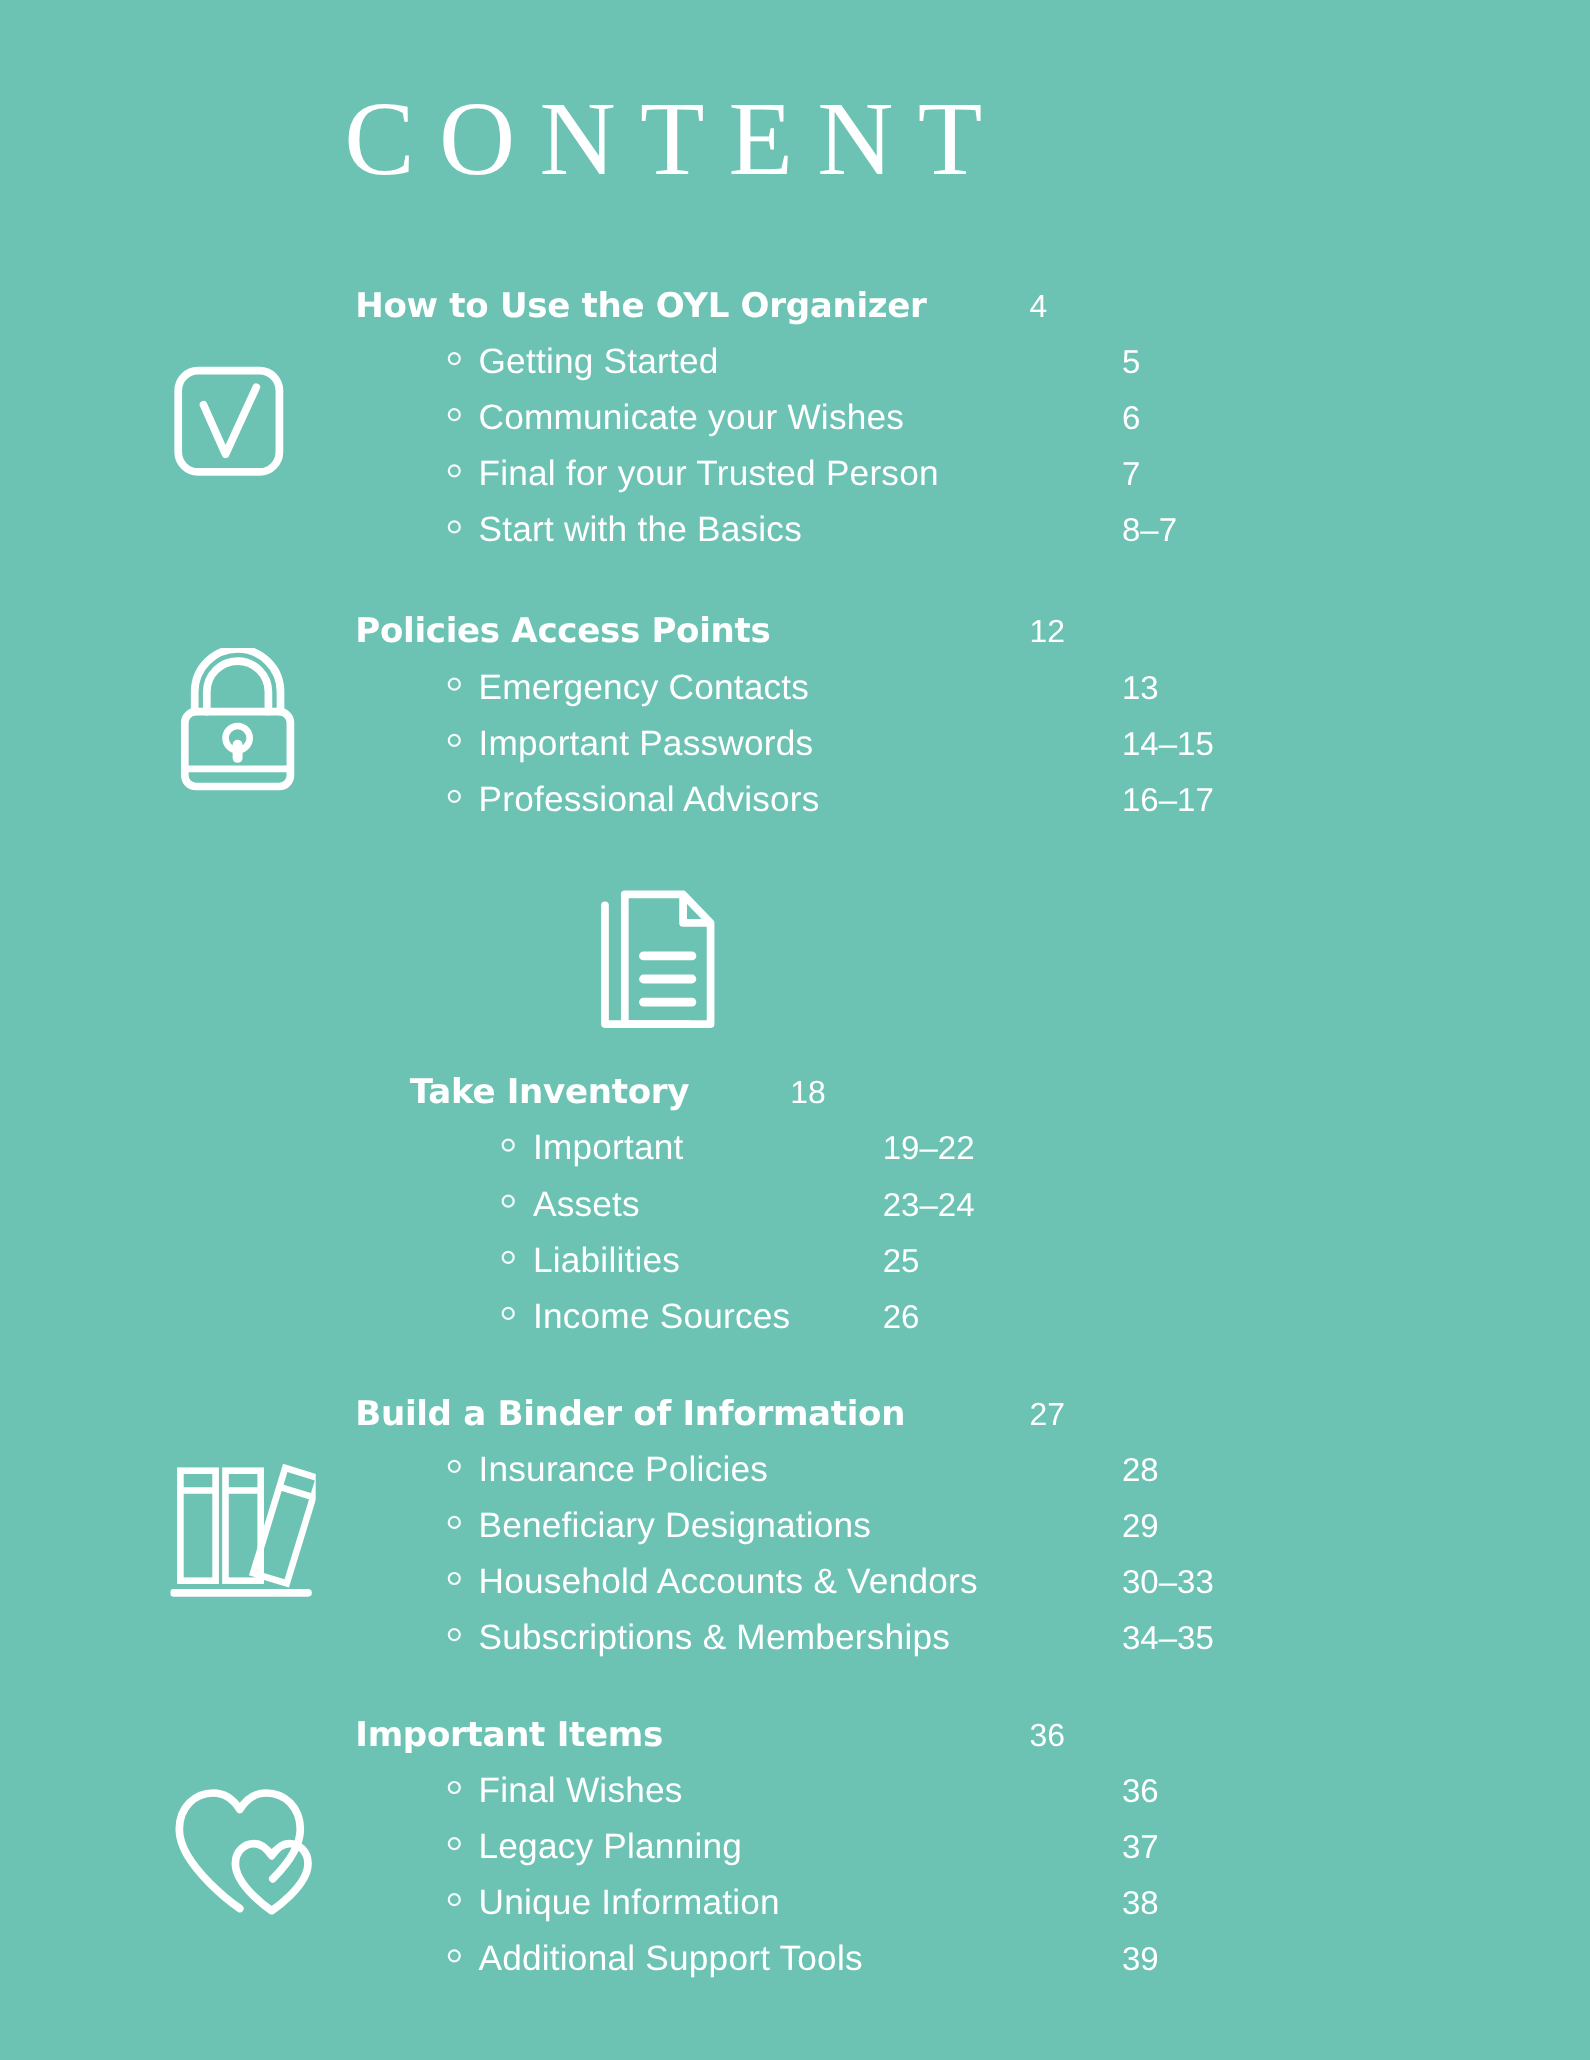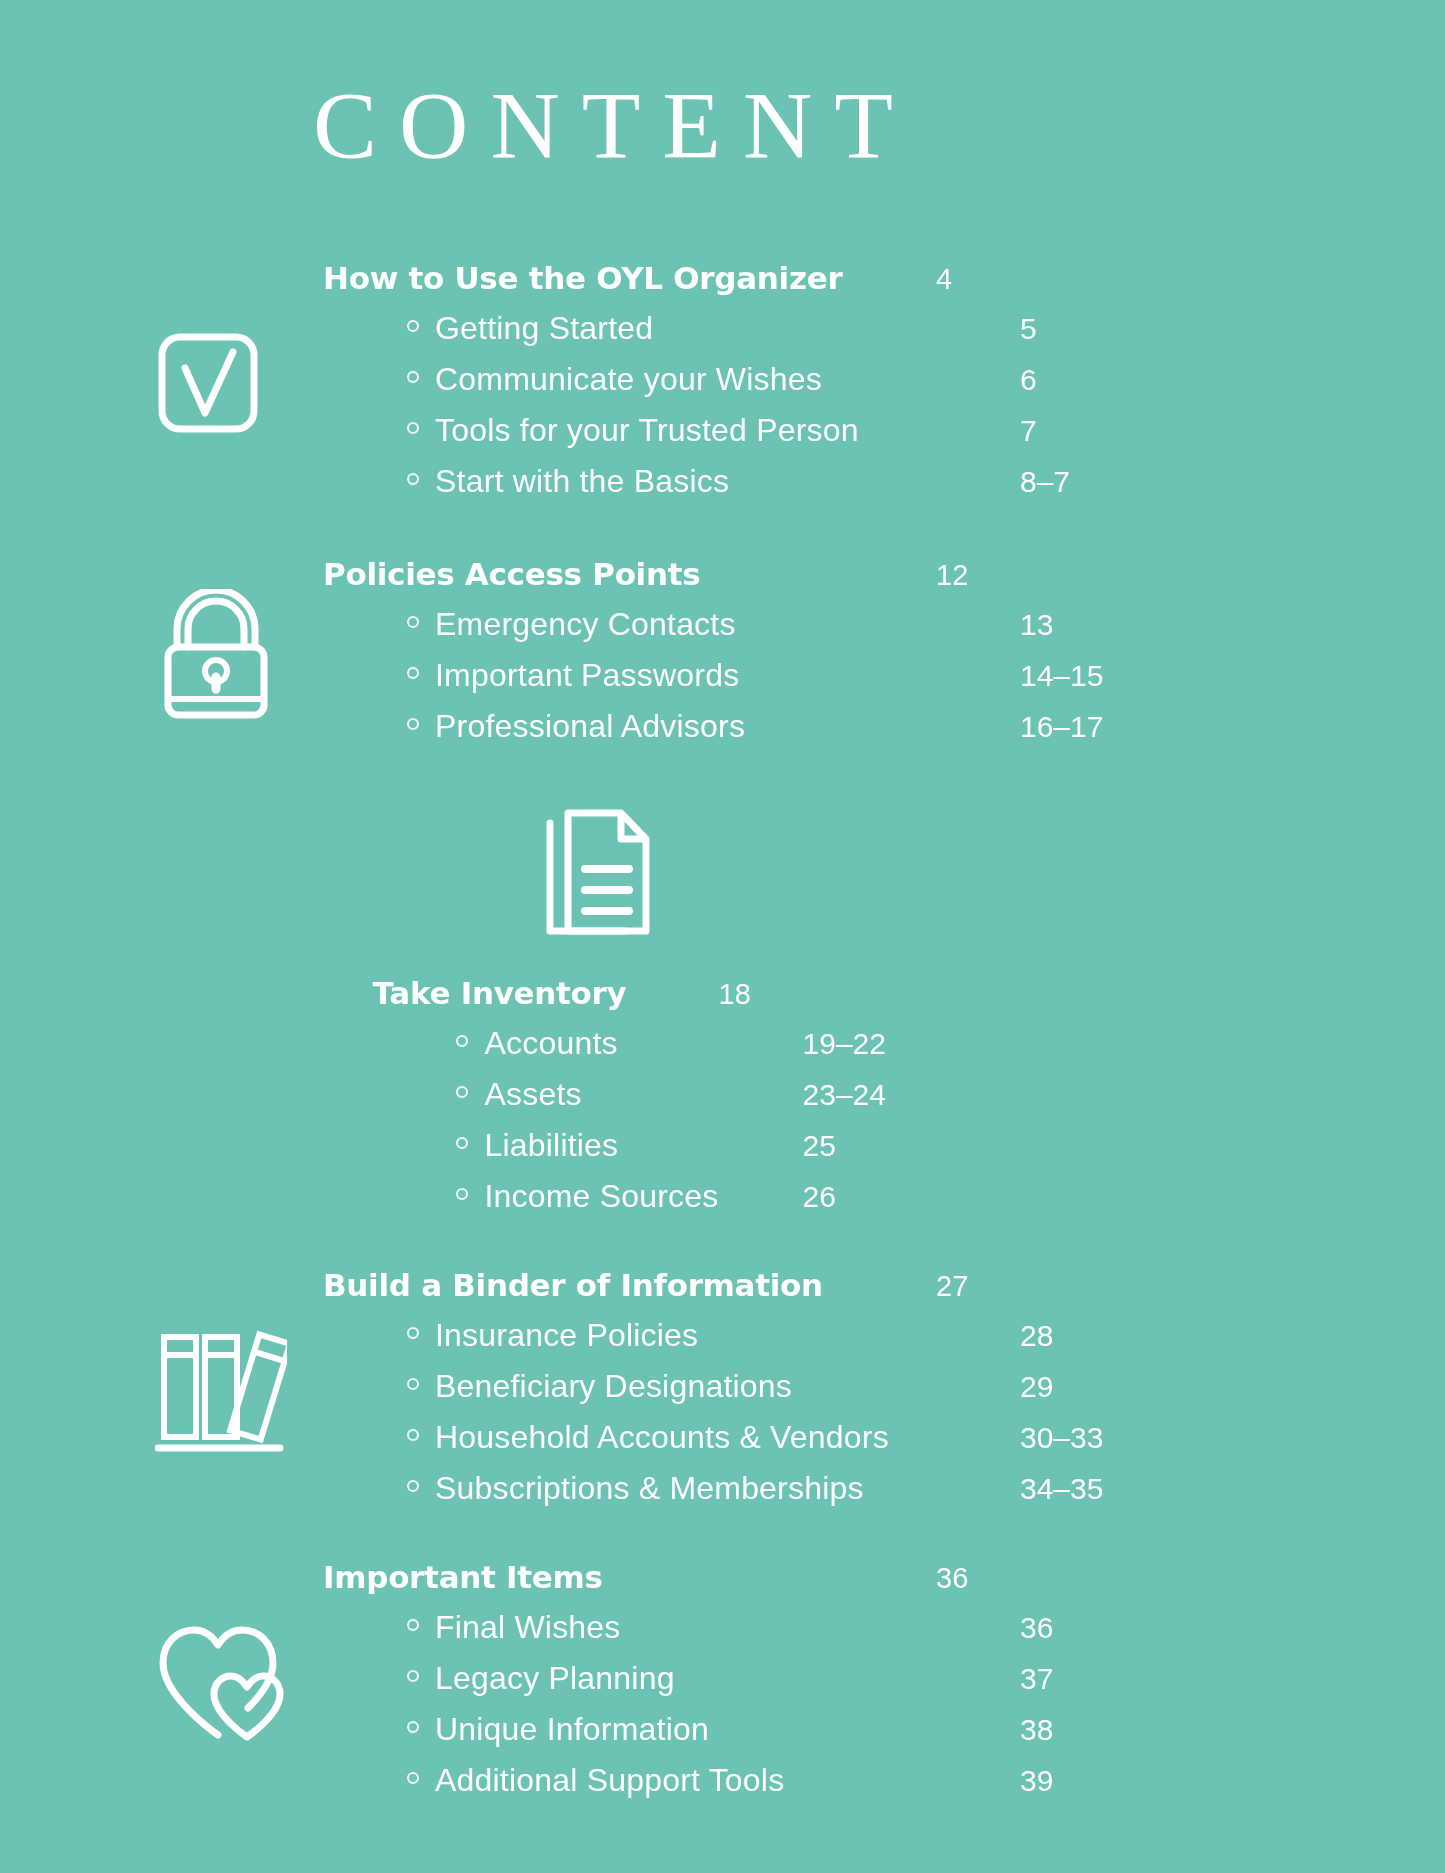--- a/index.html
+++ b/index.html
@@ -175,21 +175,21 @@
         </div>
         <div class="row subitem">
           <span class="row-label"><span class="bullet"></span><span>Getting Started</span></span>
           <span class="row-page">5</span>
         </div>
         <div class="row subitem">
           <span class="row-label"><span class="bullet"></span><span>Communicate your Wishes</span></span>
           <span class="row-page">6</span>
         </div>
         <div class="row subitem">
-          <span class="row-label"><span class="bullet"></span><span>Tools for your Trusted Person</span></span>
+          <span class="row-label"><span class="bullet"></span><span>Final for your Trusted Person</span></span>
           <span class="row-page">7</span>
         </div>
         <div class="row subitem">
           <span class="row-label"><span class="bullet"></span><span>Start with the Basics</span></span>
           <span class="row-page">8–7</span>
         </div>
       </div>
     </div>
 
     <div class="section s2">
@@ -237,21 +237,21 @@
             <line x1="48" y1="104" x2="92" y2="104" stroke="#FFFFFF" stroke-width="8" stroke-linecap="round"></line>
           </svg>
         </span>
       </div>
       <div class="entries-col">
         <div class="row heading">
           <span class="row-label">Take Inventory</span>
           <span class="row-page">18</span>
         </div>
         <div class="row subitem">
-          <span class="row-label"><span class="bullet"></span><span>Accounts</span></span>
+          <span class="row-label"><span class="bullet"></span><span>Important</span></span>
           <span class="row-page">19–22</span>
         </div>
         <div class="row subitem">
           <span class="row-label"><span class="bullet"></span><span>Assets</span></span>
           <span class="row-page">23–24</span>
         </div>
         <div class="row subitem">
           <span class="row-label"><span class="bullet"></span><span>Liabilities</span></span>
           <span class="row-page">25</span>
         </div>

